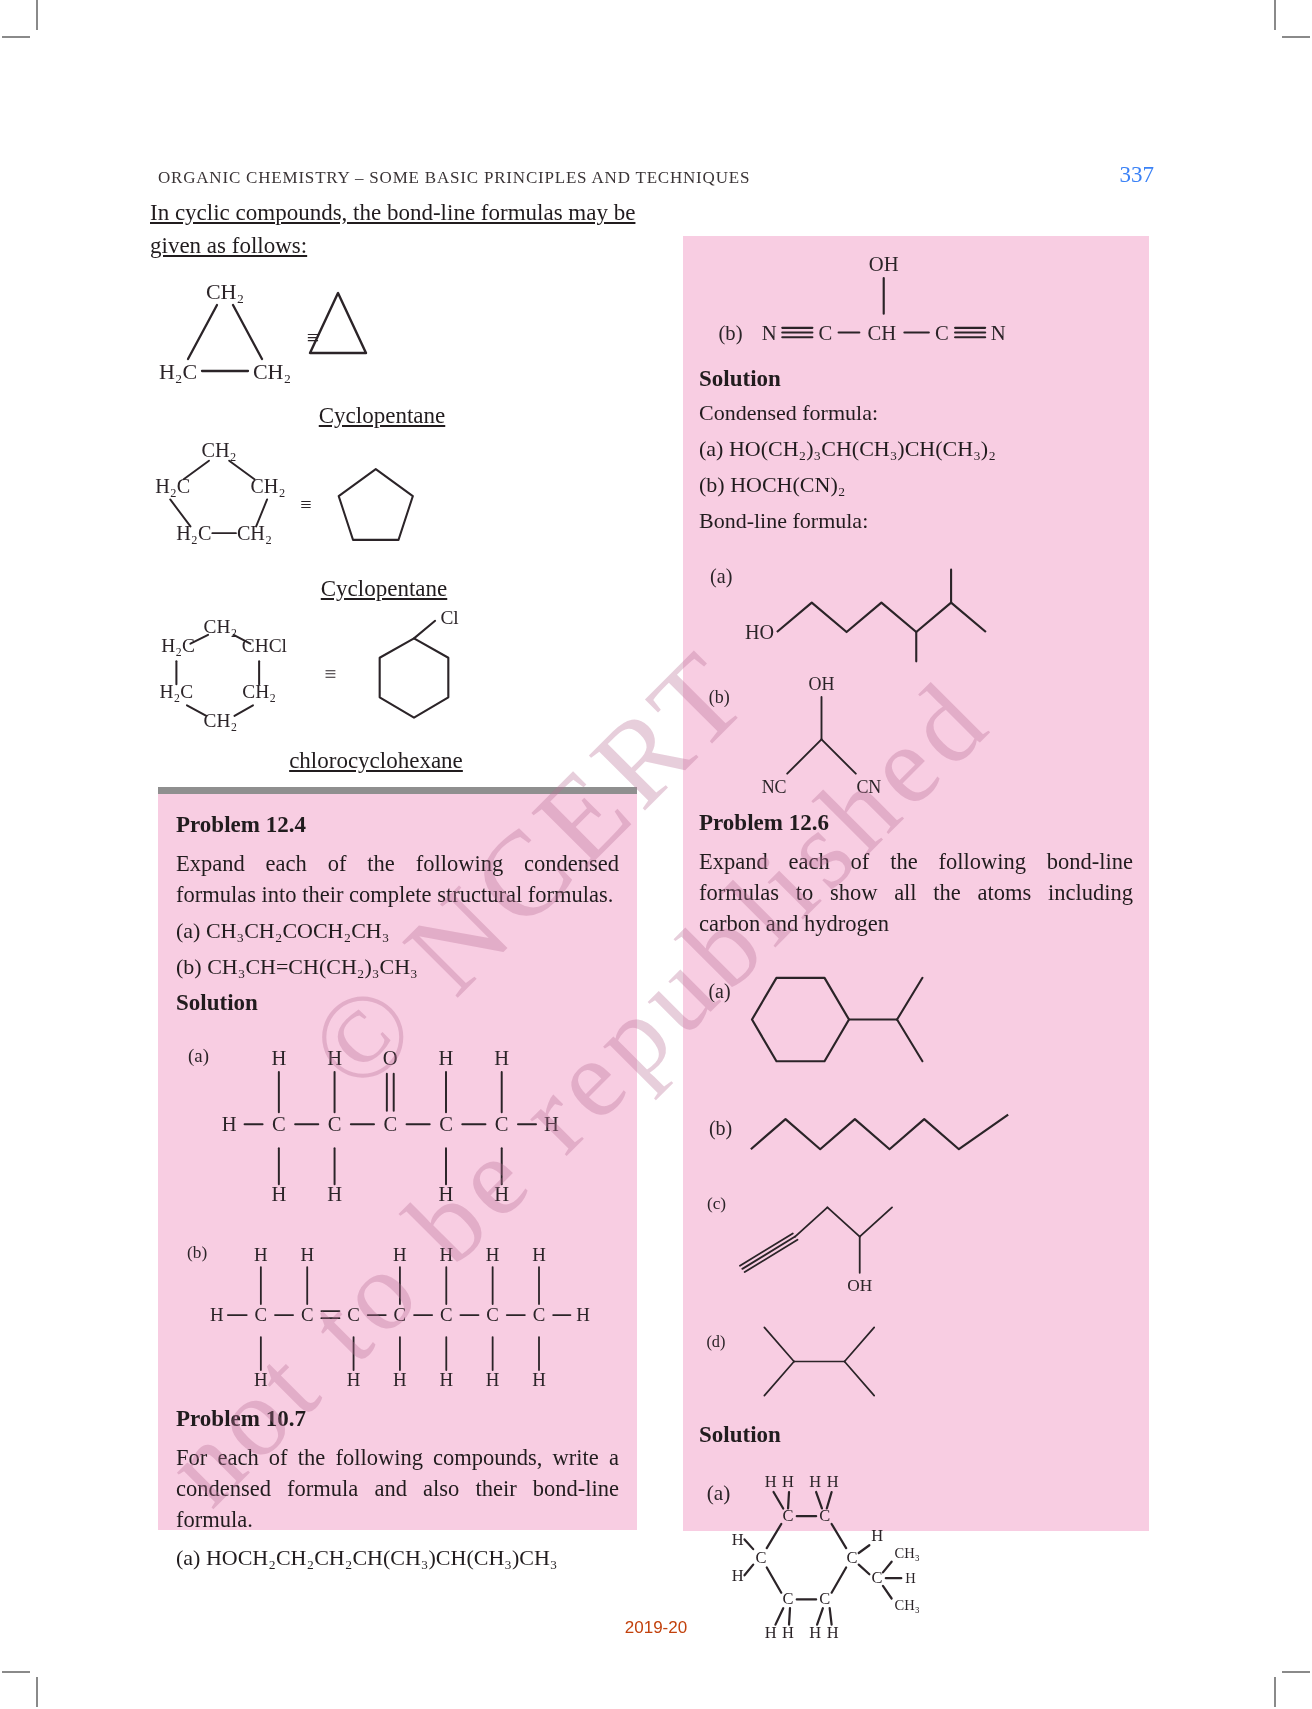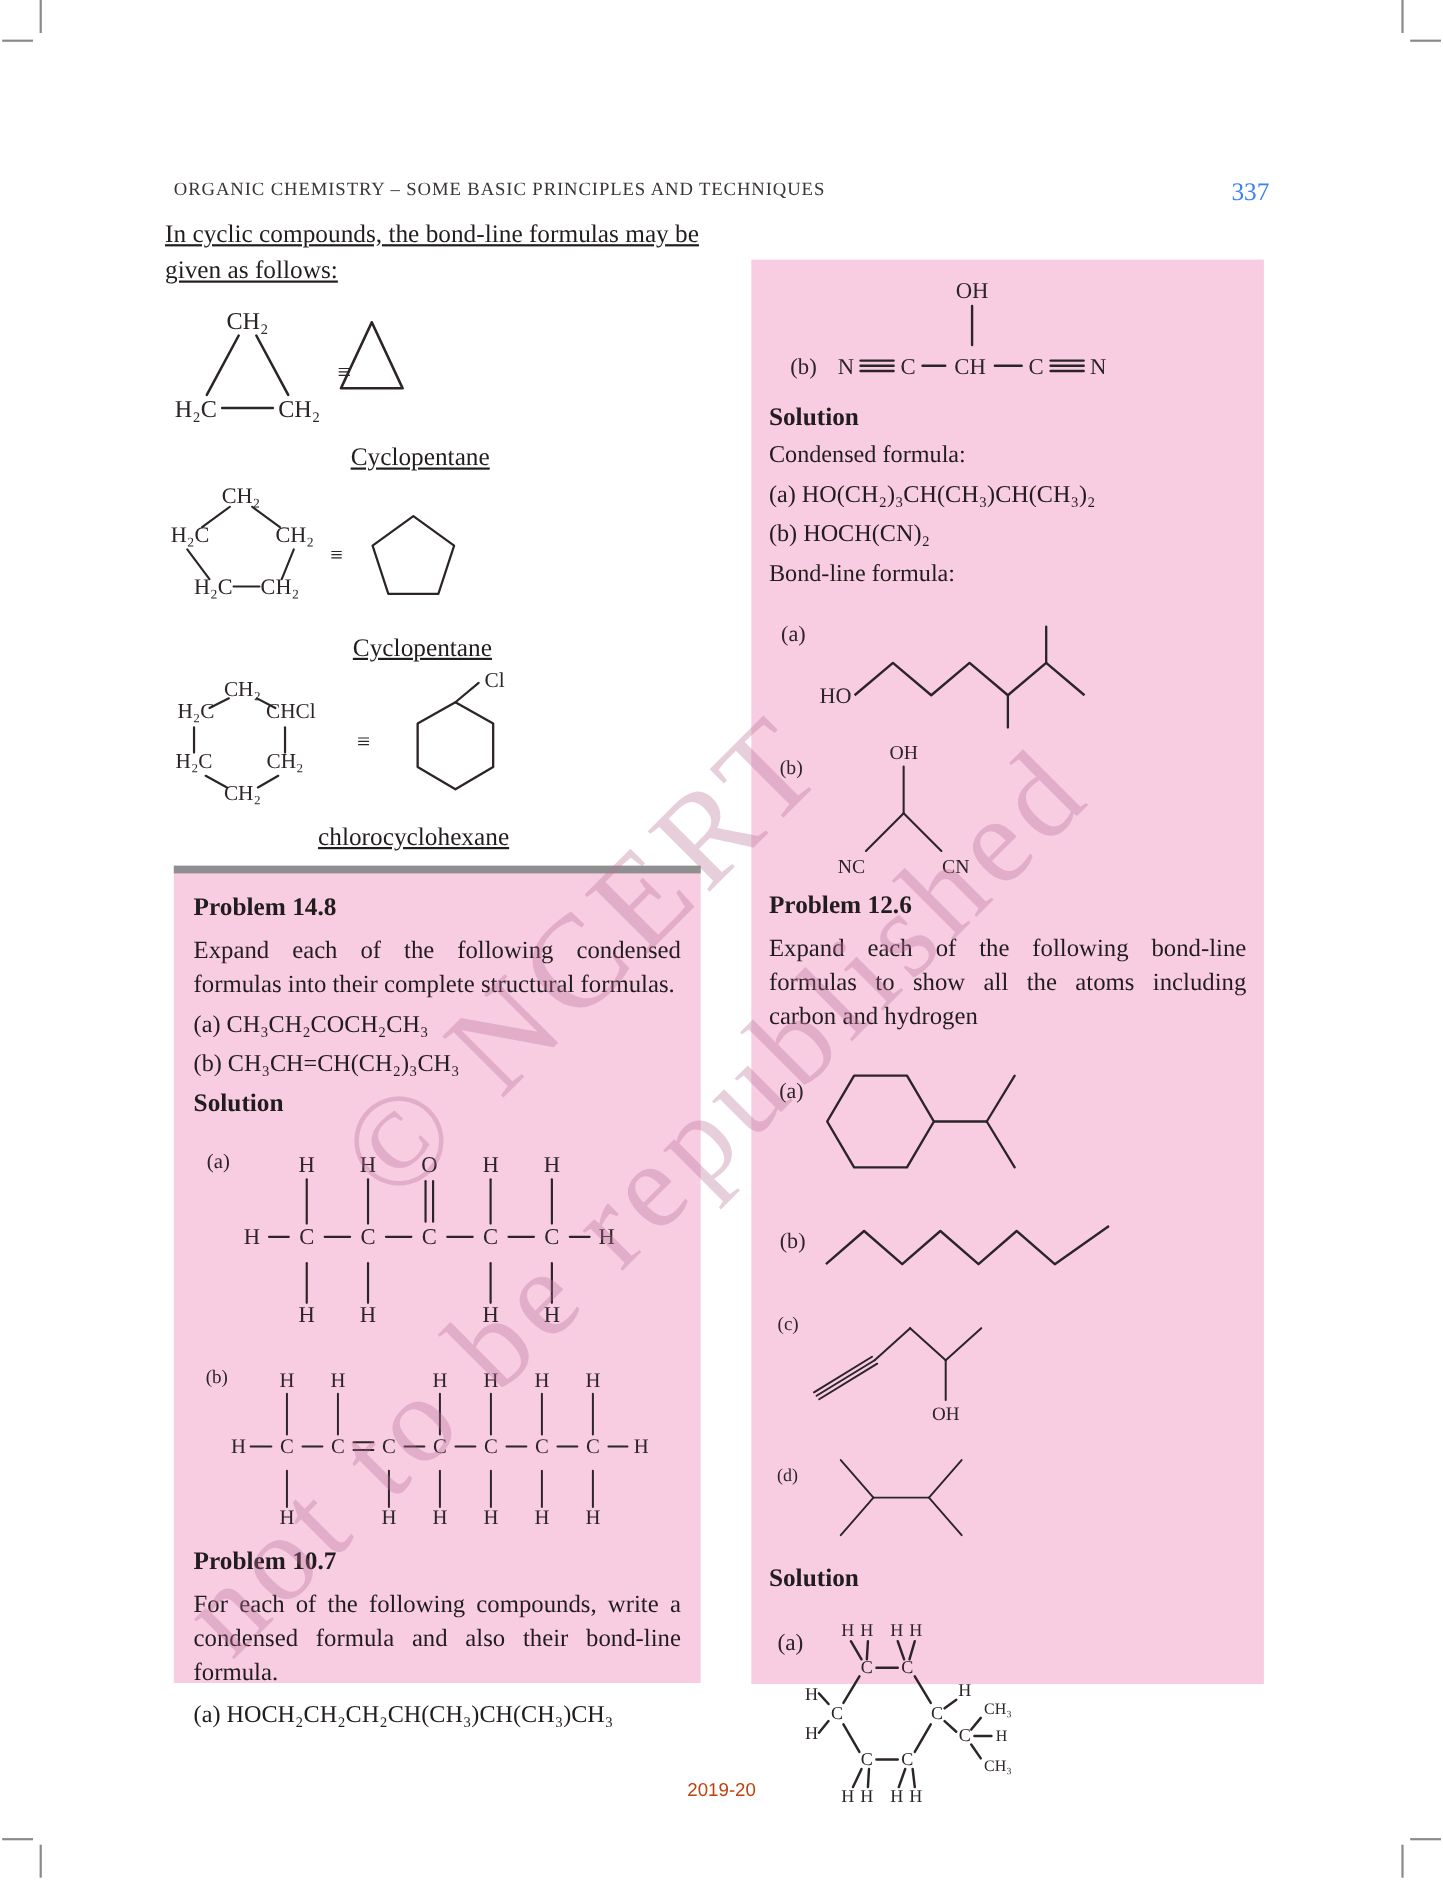--- a/index.html
+++ b/index.html
@@ -2,21 +2,21 @@
 <html><head>
 <meta charset="utf-8">
 <style>
   html,body { margin:0; padding:0; background:#ffffff; }
   #page {
     position:relative; width:1312px; height:1709px; background:#ffffff;
     font-family:"Liberation Serif","DejaVu Serif",serif; color:#211c1e; overflow:hidden;
   }
   .crop { position:absolute; background:#8a8a8a; }
   .header { position:absolute; left:158px; right:158px; top:162px;
-    display:flex; justify-content:space-between; align-items:flex-start; }
+    display:flex; justify-content:space-between; align-items:flex-end; }
   .header .htext { font-size:17px; letter-spacing:0.8px; color:#3a3436; }
   .header .pnum { font-size:23px; color:#3b82f6; }
   .col-left { position:absolute; left:150px; top:196px; width:492px;text-decoration:underline; }
   .intro { font-size:23px; line-height:1.45; margin:0 0 10px 0; }
   figure { margin:0; }
   .figlabel { font-size:23px; text-align:center; }
   .pinkbox { background:#f8cde2; box-sizing:border-box; position:absolute; }
   #box-left { left:158px; top:787px; width:479px; height:743px;
     border-top:7px solid #8f8f8f; padding:12px 18px 0 18px; }
   #box-right { left:683px; top:236px; width:466px; height:1295px; padding:8px 16px 0 16px; }
@@ -117,21 +117,21 @@
         <text class="lbl" x="205" y="78" style="font-size:24px">≡</text>
         <polygon class="shape" points="300,30 339,52 339,97 300,120 261,97 261,52"></polygon>
         <line class="bond" x1="300" y1="30" x2="324" y2="10"></line>
         <text x="330" y="14">Cl</text>
       </svg>
       <div class="figlabel" style="width:352px;margin-left:50px;margin-top:4px">chlorocyclohexane</div>
     </figure>
   </div>
 
   <div id="box-left" class="pinkbox">
-    <div class="ptitle">Problem 14.8</div>
+    <div class="ptitle">Problem 12.4</div>
     <p class="pbody">Expand each of the following condensed formulas into their complete structural formulas.</p>
     <div class="formula">(a) CH₃CH₂COCH₂CH₃</div>
     <div class="formula">(b) CH₃CH=CH(CH₂)₃CH₃</div>
     <div class="subhead">Solution</div>
 
     <svg width="420" height="193" viewBox="0 0 490 225" style="margin:2px 0 6px 0">
       <text x="14" y="44">(a)</text>
       <g>
         <text class="lbl big" x="120" y="48">H</text>
         <text class="lbl big" x="185" y="48">H</text>

